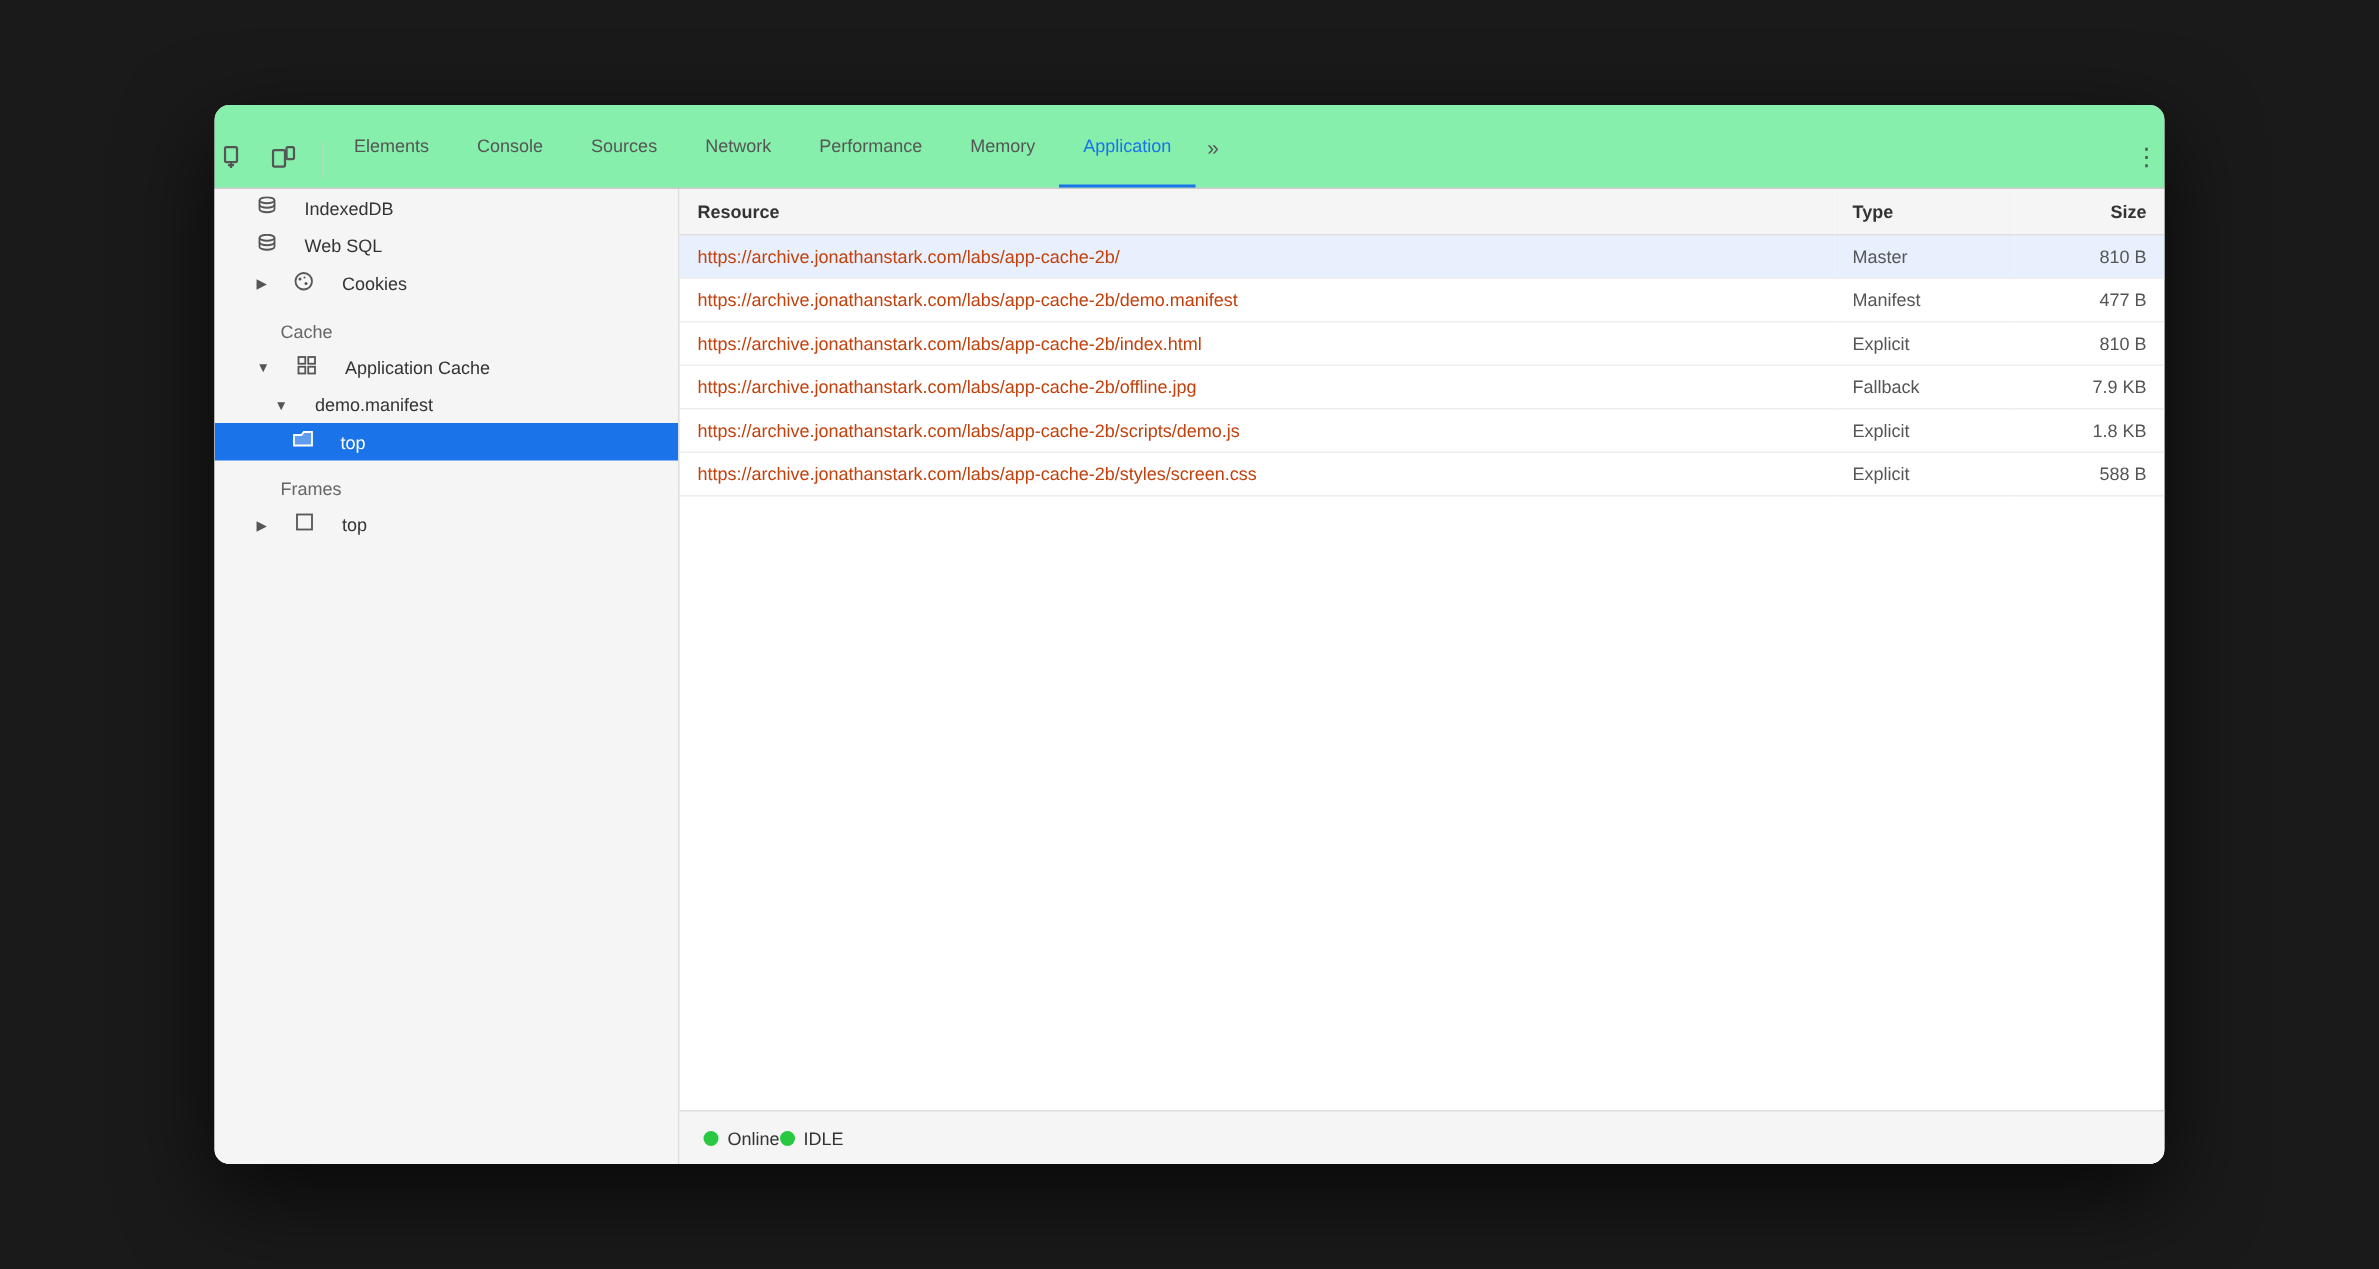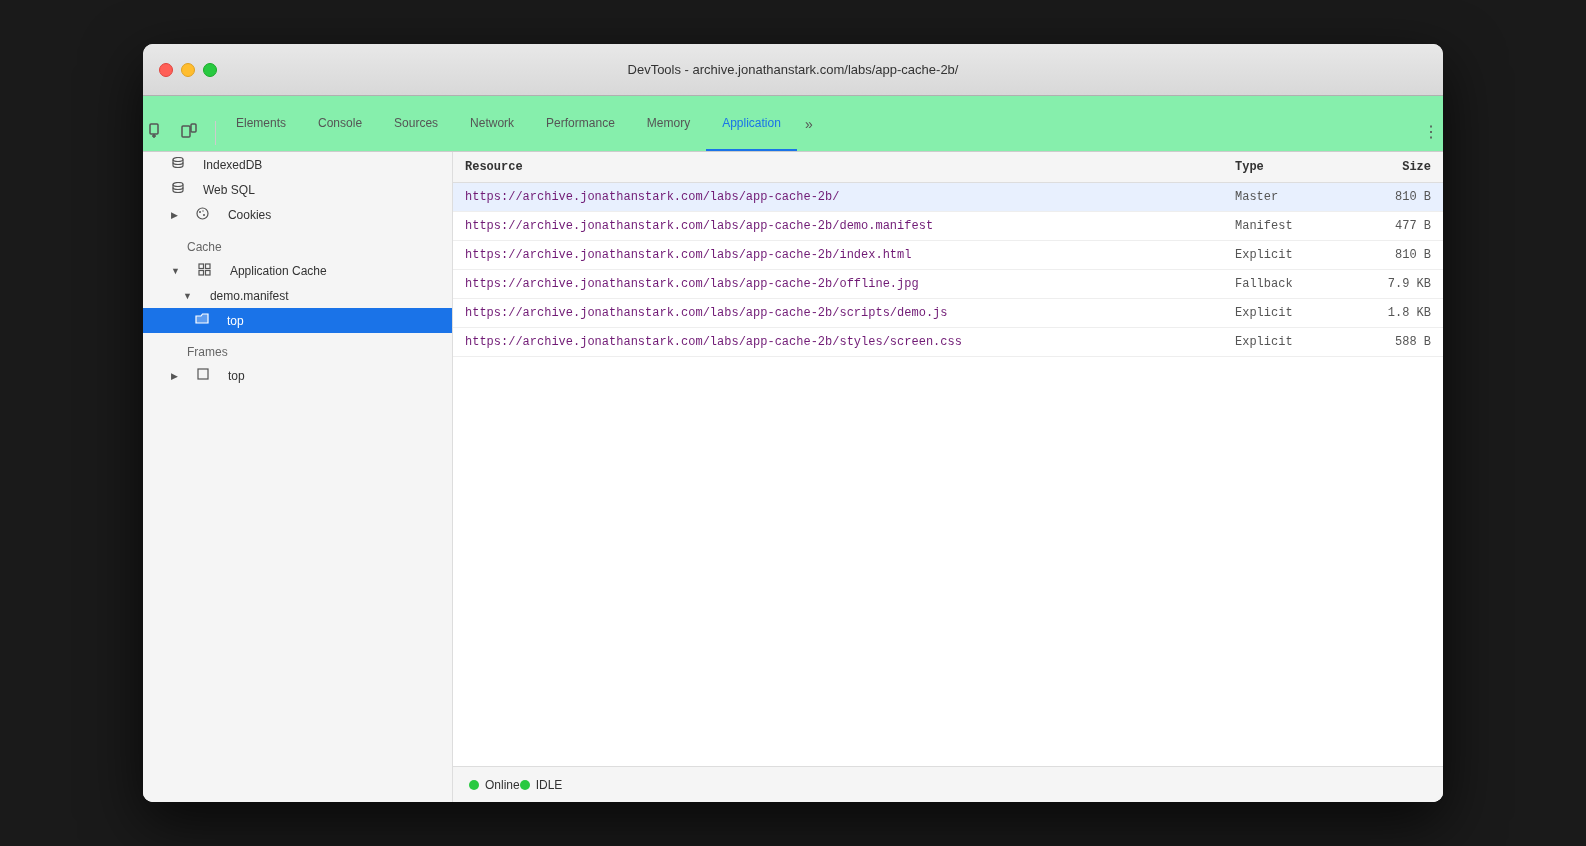--- a/index.html
+++ b/index.html
@@ -182,21 +182,20 @@
       overflow: hidden;
     }
     .table-container {
       flex: 1;
       overflow-y: auto;
     }
     table {
       width: 100%;
       border-collapse: collapse;
       font-size: 12px;
-      font-family: Liberation Mono, monospace;
     }
     thead tr {
       background: #f5f5f5;
       border-bottom: 1px solid #ddd;
     }
     thead th {
       padding: 8px 12px;
       text-align: left;
       font-weight: 600;
       color: #333;
@@ -206,21 +205,21 @@
       text-align: right;
     }
     tbody tr {
       border-bottom: 1px solid #eee;
     }
     tbody tr:first-child {
       background: #e8f0fe;
     }
     tbody td {
       padding: 7px 12px;
-      color: #701a75;
+      color: #c2410c;
       font-size: 12px;
     }
     tbody td:nth-child(2) {
       color: #555;
       white-space: nowrap;
     }
     tbody td:nth-child(3) {
       text-align: right;
       color: #555;
       white-space: nowrap;
@@ -249,28 +248,20 @@
       border-radius: 50%;
       background: #28c940;
       flex-shrink: 0;
     }
   </style>
 </head>
 <body>
 
 <div class="window">
 
-  <div class="titlebar">
-    <div class="traffic-lights">
-      <div class="traffic-light tl-close"></div>
-      <div class="traffic-light tl-minimize"></div>
-      <div class="traffic-light tl-maximize"></div>
-    </div>
-    <span class="titlebar-title">DevTools - archive.jonathanstark.com/labs/app-cache-2b/</span>
-  </div>
 
   <div class="toolbar">
     <div class="toolbar-icons">
       <div class="toolbar-icon-btn">
         <svg width="16" height="16" viewBox="0 0 16 16" fill="none">
           <rect x="1" y="1" width="8" height="10" rx="1" stroke="#555" stroke-width="1.5" fill="none"></rect>
           <line x1="5" y1="11" x2="5" y2="15" stroke="#555" stroke-width="1.5"></line>
           <line x1="3" y1="13" x2="7" y2="13" stroke="#555" stroke-width="1.5"></line>
         </svg>
       </div>

